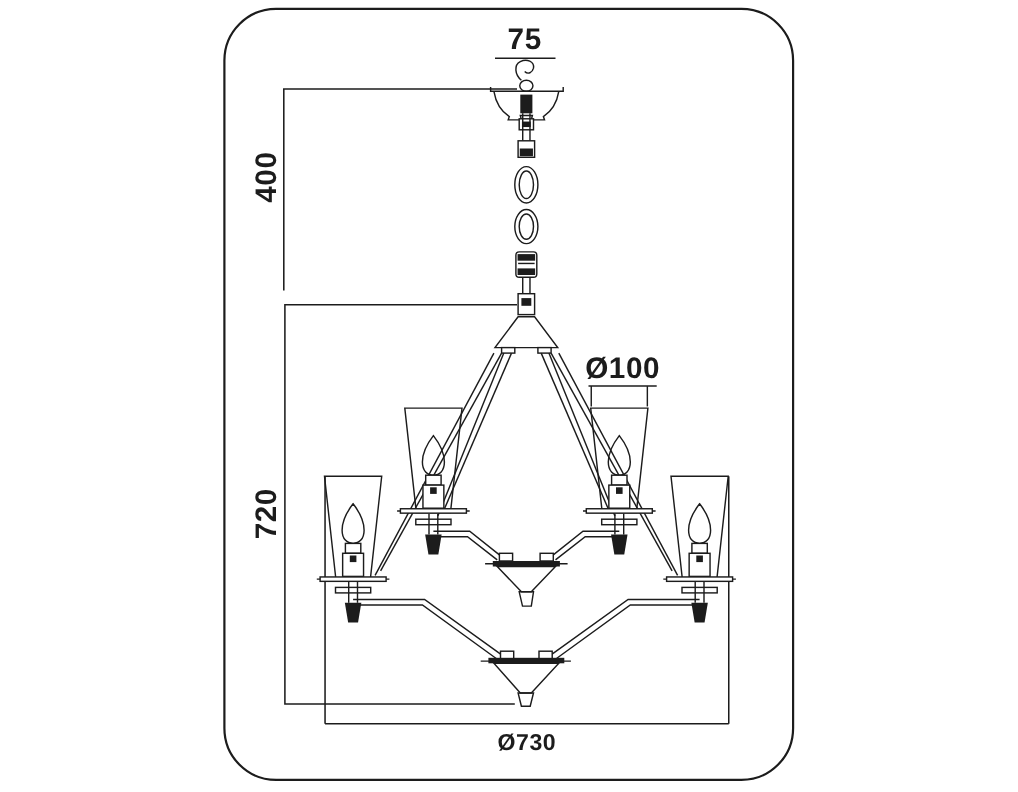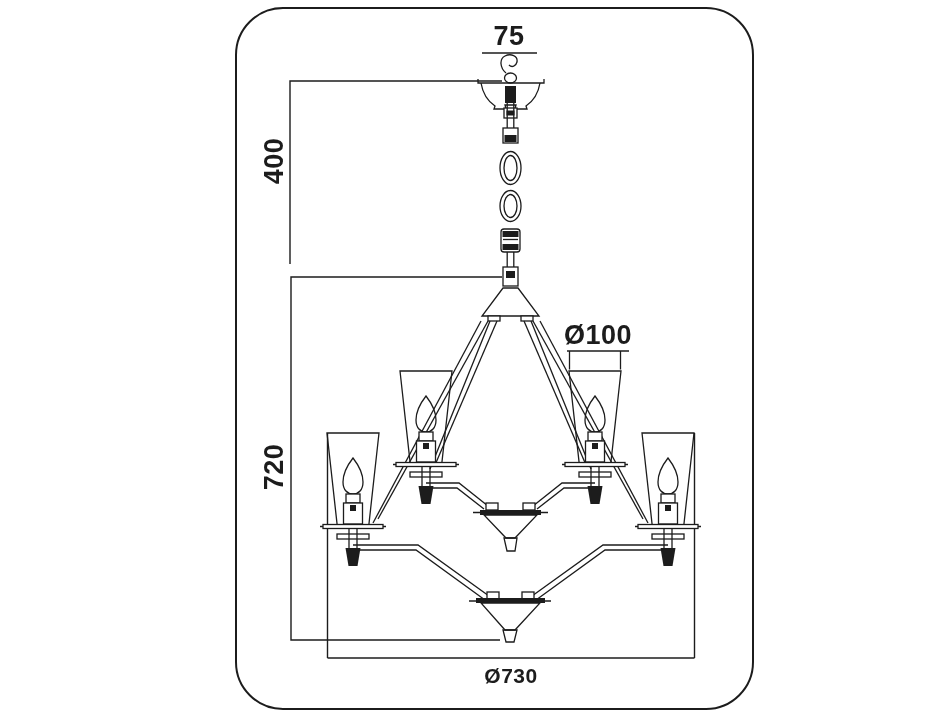--- a/index.html
+++ b/index.html
@@ -1,17 +1,17 @@
 <!DOCTYPE html>
 <html style="--line: #1c1c1c;"><head>
 <meta charset="utf-8">
 <style>
   html,body{margin:0;padding:0;background:#ffffff;}
   .stage{position:relative;width:747px;height:720px;background:#ffffff;overflow:hidden;
-         font-family:"Liberation Sans",sans-serif;color:var(--line,#1c1c1c);margin-left:32px;}
+         font-family:"Liberation Sans",sans-serif;color:var(--line,#1c1c1c);}
   .frame{position:absolute;left:203px;top:7px;width:515px;height:699px;
          border:2px solid var(--line,#1c1c1c);border-radius:48px;}
   .art{position:absolute;left:0;top:0;}
   .dim-label{position:absolute;font-weight:700;font-size:27px;letter-spacing:.5px;
              transform:translate(-50%,-50%);white-space:nowrap;}
   .dim-label.rot{transform:translate(-50%,-50%) rotate(-90deg);}
   .dim-label.big{font-size:21px;}
   svg{color:var(--line,#1c1c1c);}
   .ln{stroke:currentColor;stroke-width:1.4;fill:none;}
   .thin{stroke:currentColor;stroke-width:1.3;fill:none;}

